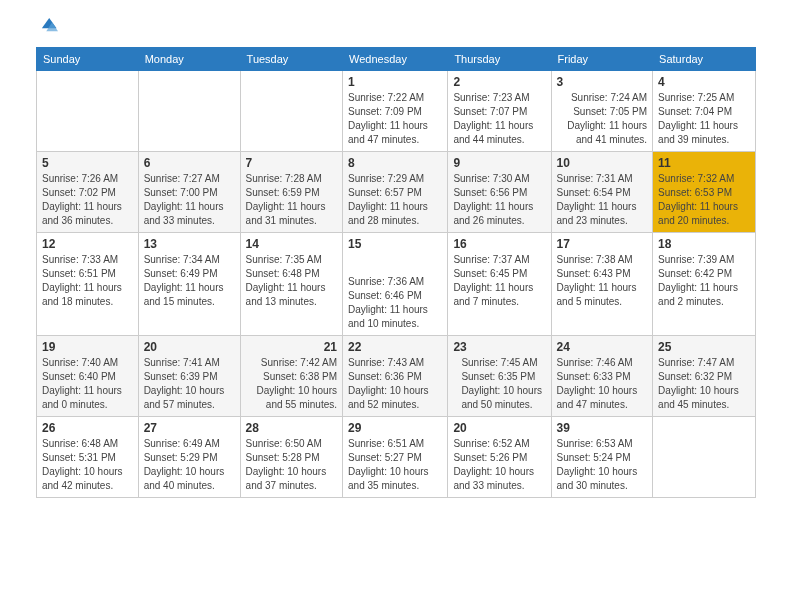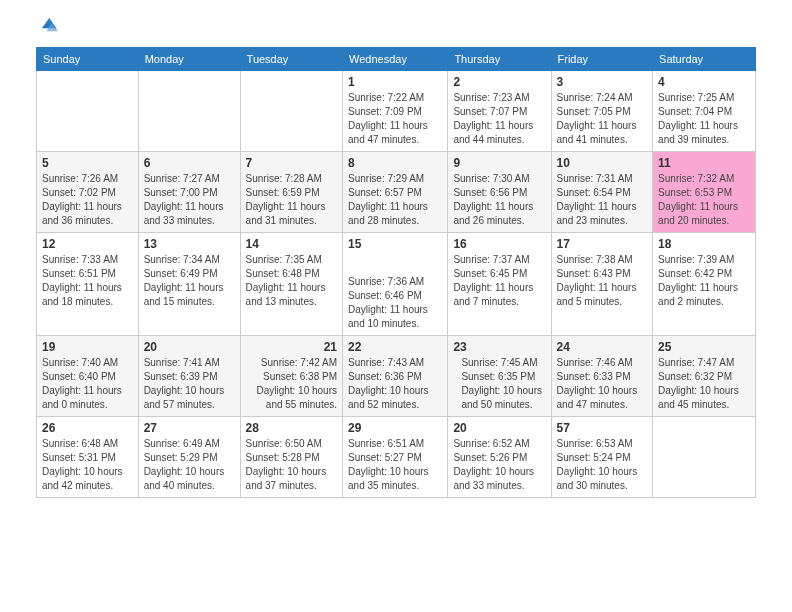--- a/index.html
+++ b/index.html
@@ -137,21 +137,21 @@
 Daylight: 11 hours and 47 minutes.</div>
           </td>
           <td>
             <div class="day-num">2</div>
             <div class="day-info" style="white-space: pre-line;">Sunrise: 7:23 AM
 Sunset: 7:07 PM
 Daylight: 11 hours and 44 minutes.</div>
           </td>
           <td>
             <div class="day-num">3</div>
-            <div class="day-info" style="white-space: pre-line;">Sunrise: 7:24 AM
+            <div class="day-info" style="white-space: pre-line; text-align: right;">Sunrise: 7:24 AM
 Sunset: 7:05 PM
 Daylight: 11 hours and 41 minutes.</div>
           </td>
           <td>
             <div class="day-num">4</div>
             <div class="day-info" style="white-space: pre-line;">Sunrise: 7:25 AM
 Sunset: 7:04 PM
 Daylight: 11 hours and 39 minutes.</div>
           </td>
         </tr>
@@ -185,21 +185,21 @@
             <div class="day-info" style="white-space: pre-line;">Sunrise: 7:30 AM
 Sunset: 6:56 PM
 Daylight: 11 hours and 26 minutes.</div>
           </td>
           <td style="background: rgb(245, 245, 245); margin-top: 7px;">
             <div class="day-num">10</div>
             <div class="day-info" style="white-space: pre-line;">Sunrise: 7:31 AM
 Sunset: 6:54 PM
 Daylight: 11 hours and 23 minutes.</div>
           </td>
-          <td style="background: #f9a8d4;">
+          <td style="background: #eab308;">
             <div class="day-num">11</div>
             <div class="day-info" style="white-space: pre-line;">Sunrise: 7:32 AM
 Sunset: 6:53 PM
 Daylight: 11 hours and 20 minutes.</div>
           </td>
         </tr>
         <tr>
           <td>
             <div class="day-num">12</div>
             <div class="day-info" style="white-space: pre-line;">Sunrise: 7:33 AM
@@ -312,21 +312,21 @@
 Sunset: 5:27 PM
 Daylight: 10 hours and 35 minutes.</div>
           </td>
           <td>
             <div class="day-num">20</div>
             <div class="day-info" style="white-space: pre-line;">Sunrise: 6:52 AM
 Sunset: 5:26 PM
 Daylight: 10 hours and 33 minutes.</div>
           </td>
           <td>
-            <div class="day-num">57</div>
+            <div class="day-num">39</div>
             <div class="day-info" style="white-space: pre-line;">Sunrise: 6:53 AM
 Sunset: 5:24 PM
 Daylight: 10 hours and 30 minutes.</div>
           </td>
           <td class="empty-cell"></td>
         </tr>
       </tbody>
   </table>
 </div>
 

